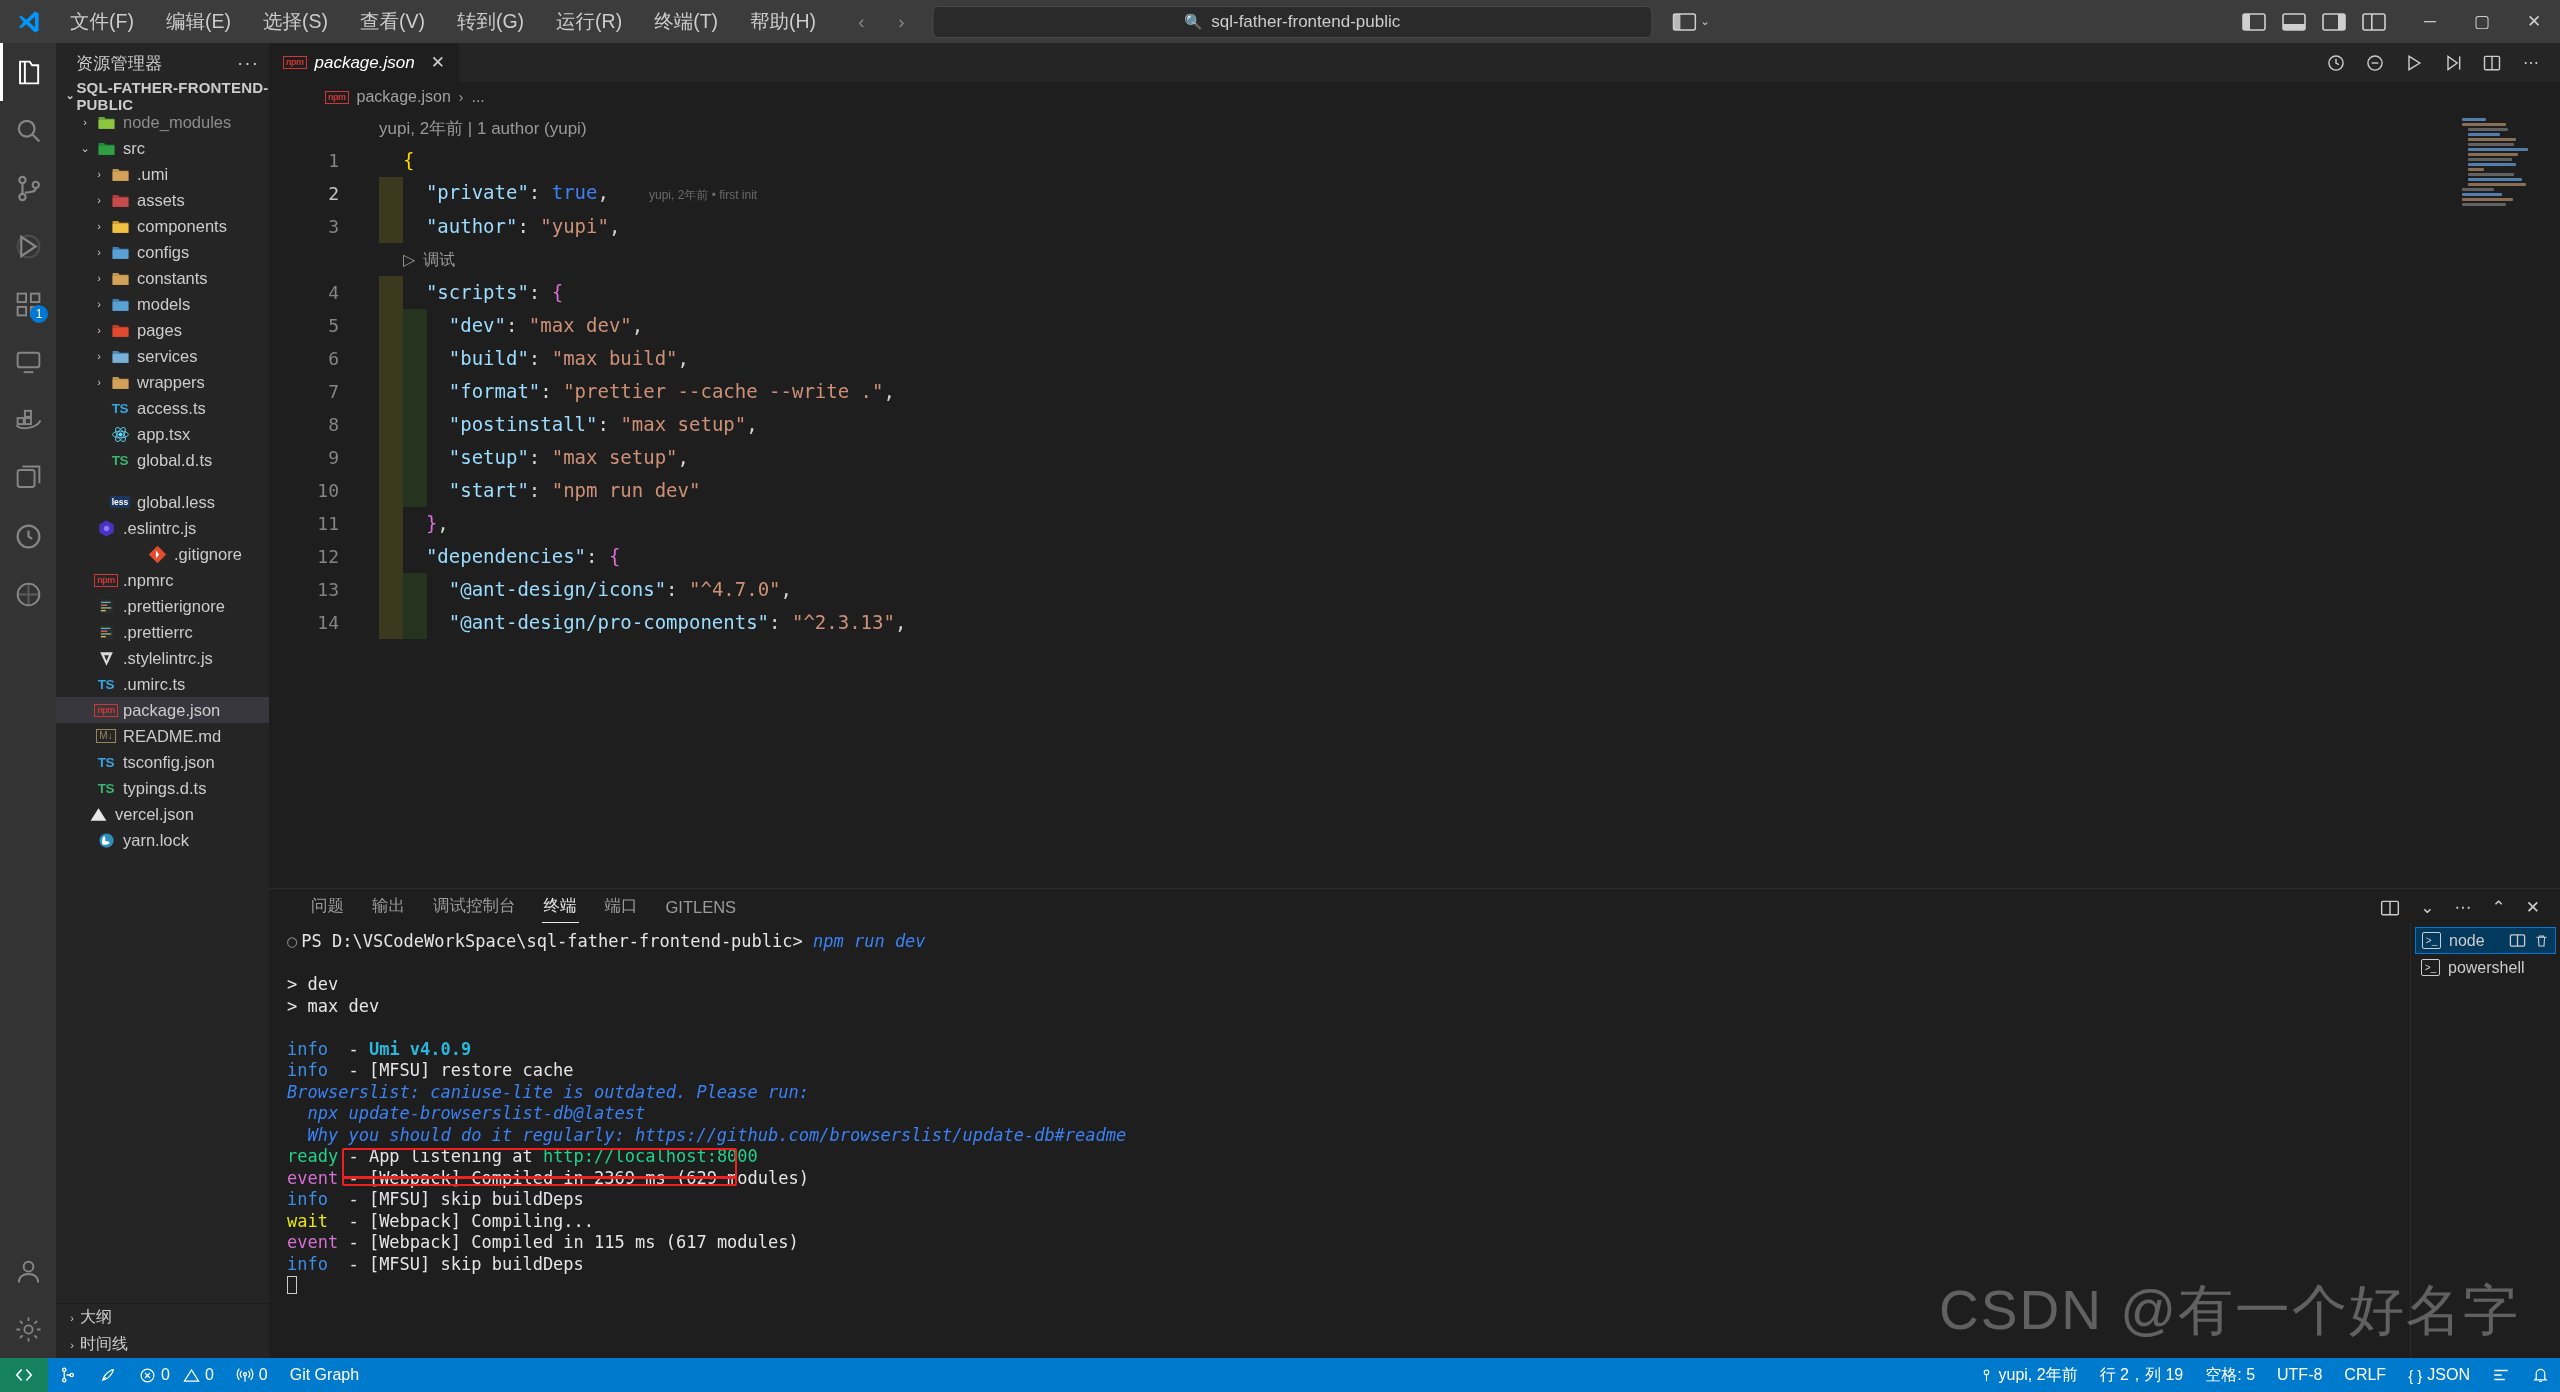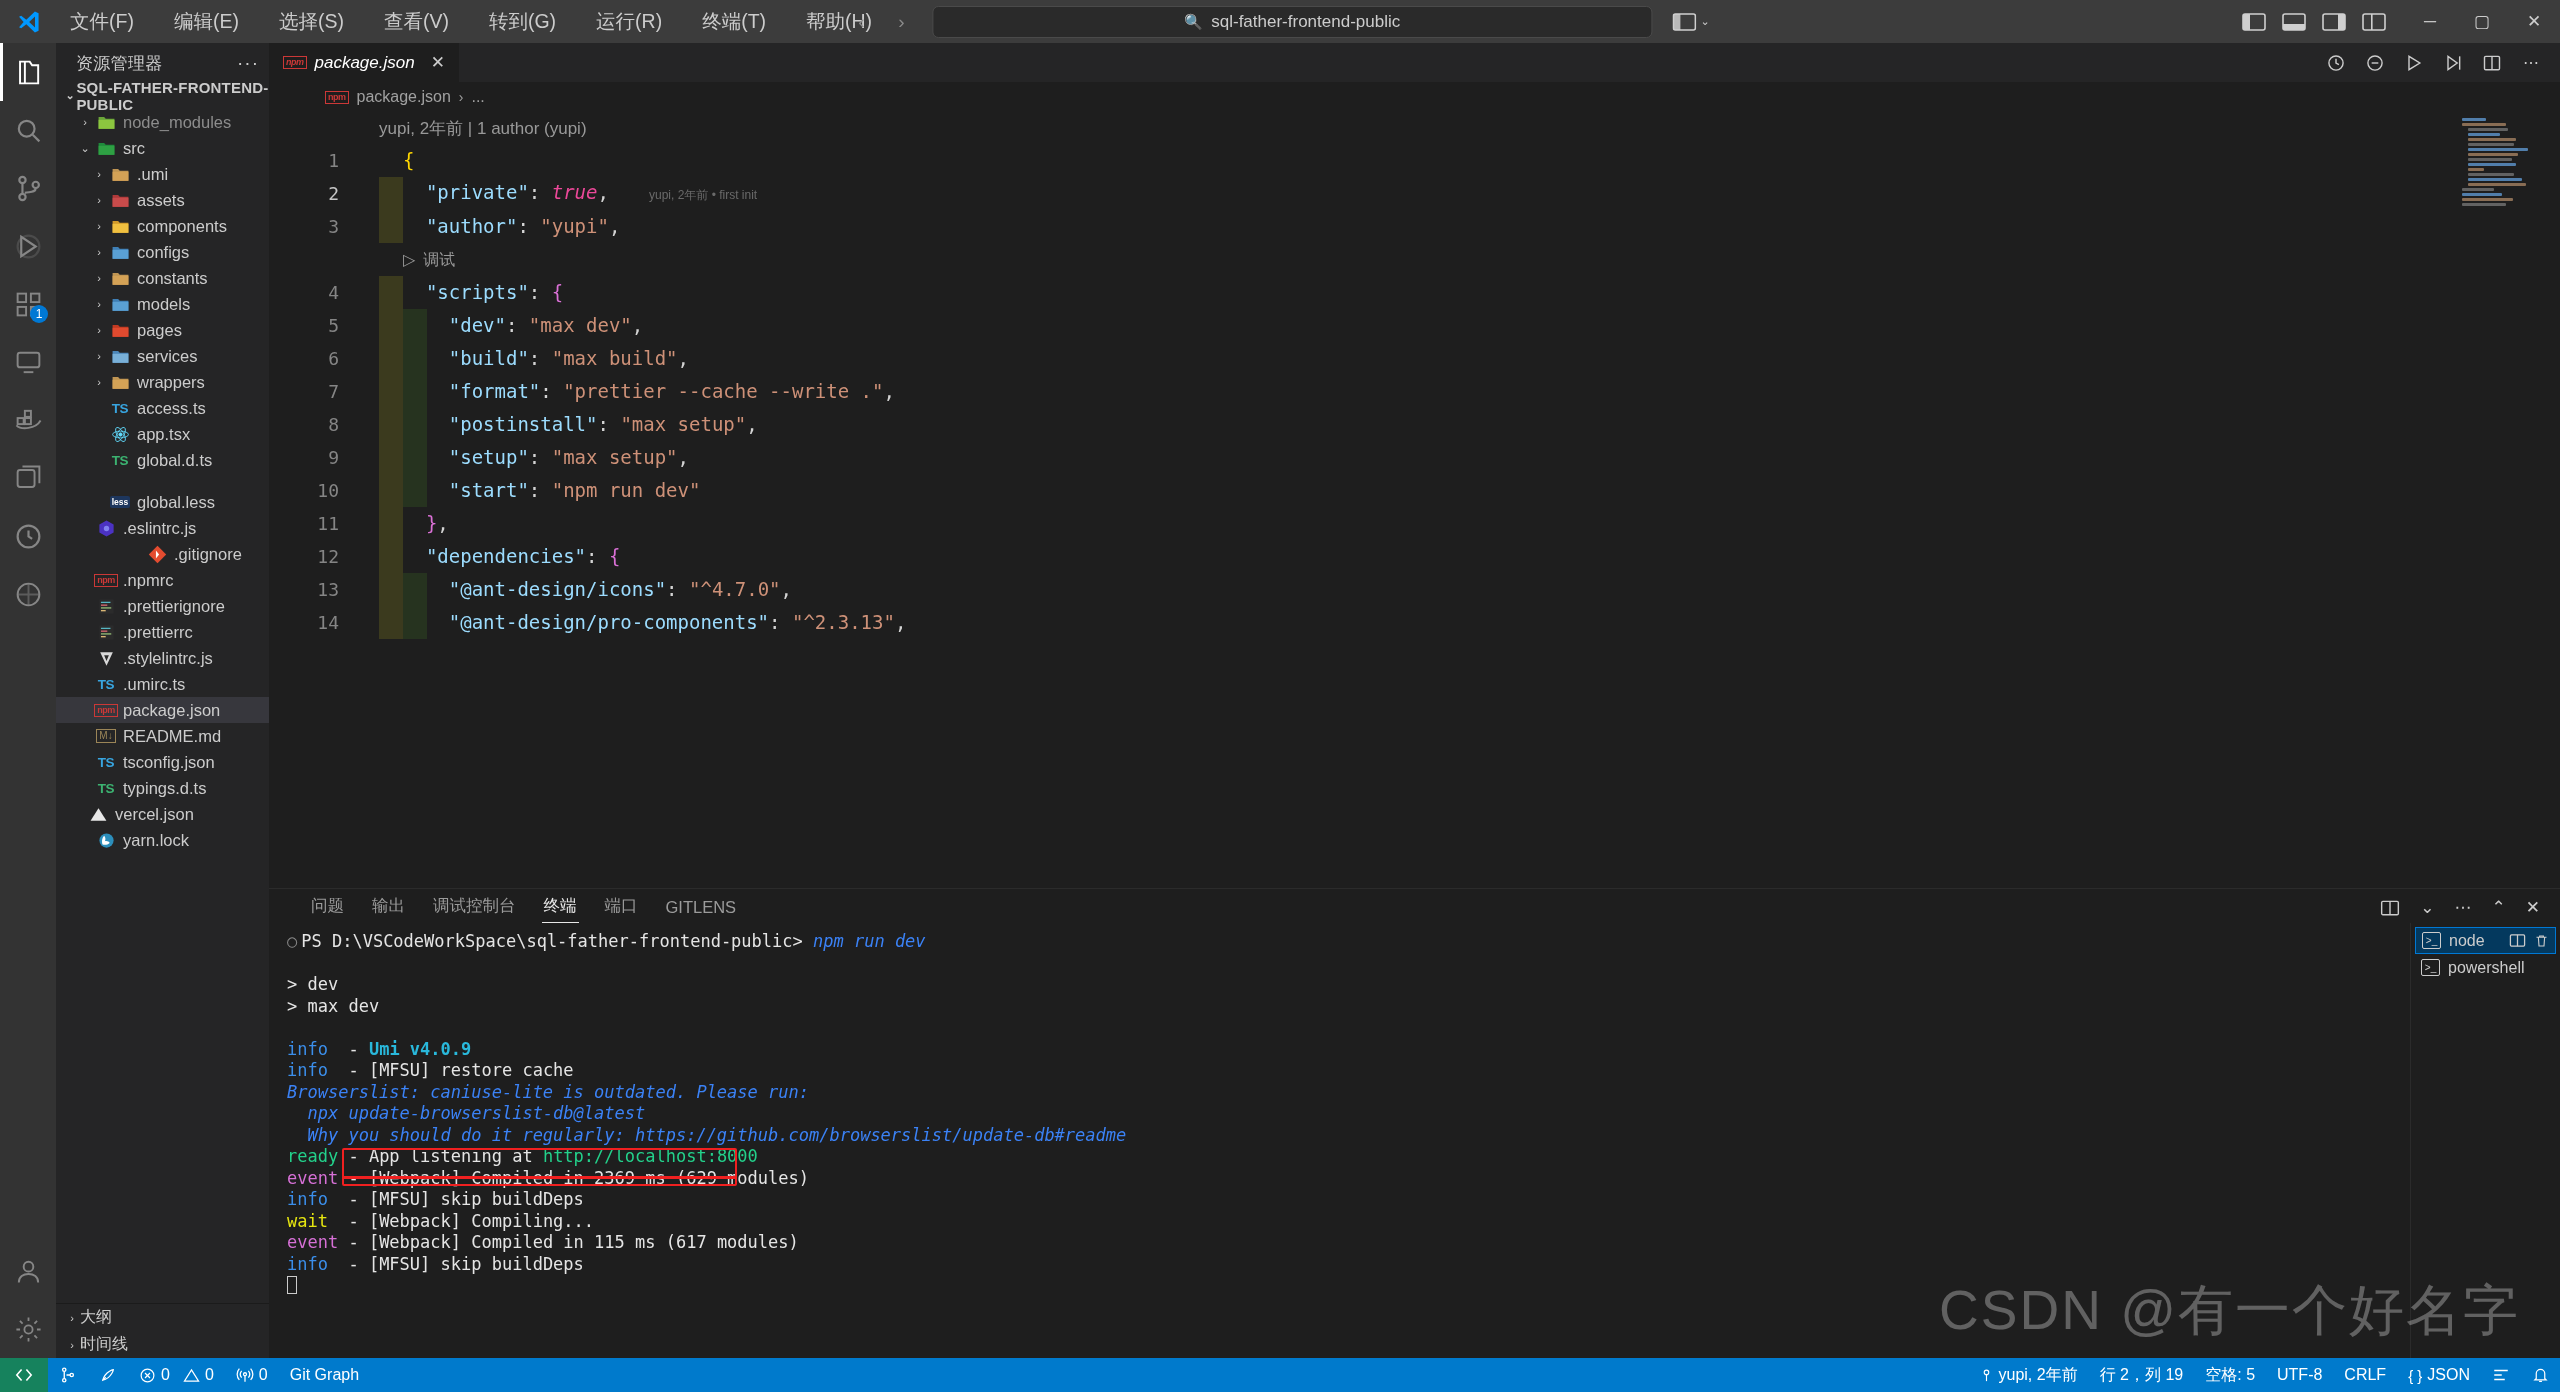--- a/index.html
+++ b/index.html
@@ -11,21 +11,21 @@
   }
   .app { position:relative; width:2560px; height:1392px; display:flex; flex-direction:column; }
 
   
   .titlebar {
     height:43px; background:#3c3c3c; display:flex; align-items:center;
     flex:0 0 43px; position:relative; color:#cccccc; font-size:19px;
   }
   .vscode-logo { width:56px; display:flex; align-items:center; justify-content:center; }
   .vscode-logo svg { width:26px; height:26px; }
-  .menu { display:flex; align-items:flex-start; gap:12px; }
+  .menu { display:flex; align-items:flex-start; gap:4px; }
   .menu-item { padding:4px 14px; color:#cccccc; font-size:19.5px; white-space:nowrap; cursor:default; }
 
   .title-center { position:absolute; left:50%; transform:translateX(-50%); display:flex; align-items:center; gap:20px; }
   .nav-arrows { display:flex; gap:18px; color:#8a8a8a; font-size:19px; }
   .nav-arrow { width:22px; text-align:center; }
   .cmd-center {
     width:720px; height:32px; background:#2a2a2a; border:1px solid #4a4a4a; border-radius:6px;
     display:flex; align-items:center; justify-content:center; gap:8px;
     color:#cccccc; font-size:17px;
   }
@@ -103,21 +103,21 @@
   .cline { display:flex; align-items:center; height:33px; position:relative; }
   .ln { width:70px; text-align:right; color:#858585; padding-right:40px; flex:0 0 110px; font-size:18px; }
   .ln.cur { color:#c6c6c6; }
   .gutter-hl { position:absolute; left:110px; width:24px; top:0; bottom:0; background:#3b3a1e; }
   .gutter-hl2 { position:absolute; left:134px; width:24px; top:0; bottom:0; background:#26331f; }
   .ctext { position:relative; white-space:pre; padding-left:24px; }
   .inline-cl { display:flex; align-items:center; height:33px; padding-left:134px; color:#999999; font-size:16px; font-family:"Liberation Sans",sans-serif; gap:8px; }
   .ghost { color:#6a6a6a; font-family:"Liberation Sans",sans-serif; font-size:12px; font-style:normal; }
   .k-key { color:#9cdcfe; }
   .k-str { color:#ce9178; }
-  .k-bool { color:#ec4899;font-style:italic; }
+  .k-bool { color:#3b82f6; }
   .k-brace { color:#ffd700; }
   .k-brace2 { color:#da70d6; }
   .k-punc { color:#d4d4d4; }
   .minimap { position:absolute; right:18px; top:6px; width:80px; height:90px; opacity:.85; }
   .mm-line { height:3px; margin-bottom:2px; border-radius:1px; }
 
   
   .panel { height:470px; flex:0 0 470px; background:#1e1e1e; display:flex; flex-direction:column; border-top:1px solid #2b2b2b; }
   .panel-head { height:34px; display:flex; align-items:flex-end; padding-left:28px; position:relative; }
   .ptab { padding:0 14px 6px 14px; color:#9b9b9b; font-size:16.5px; position:relative; cursor:default; }

